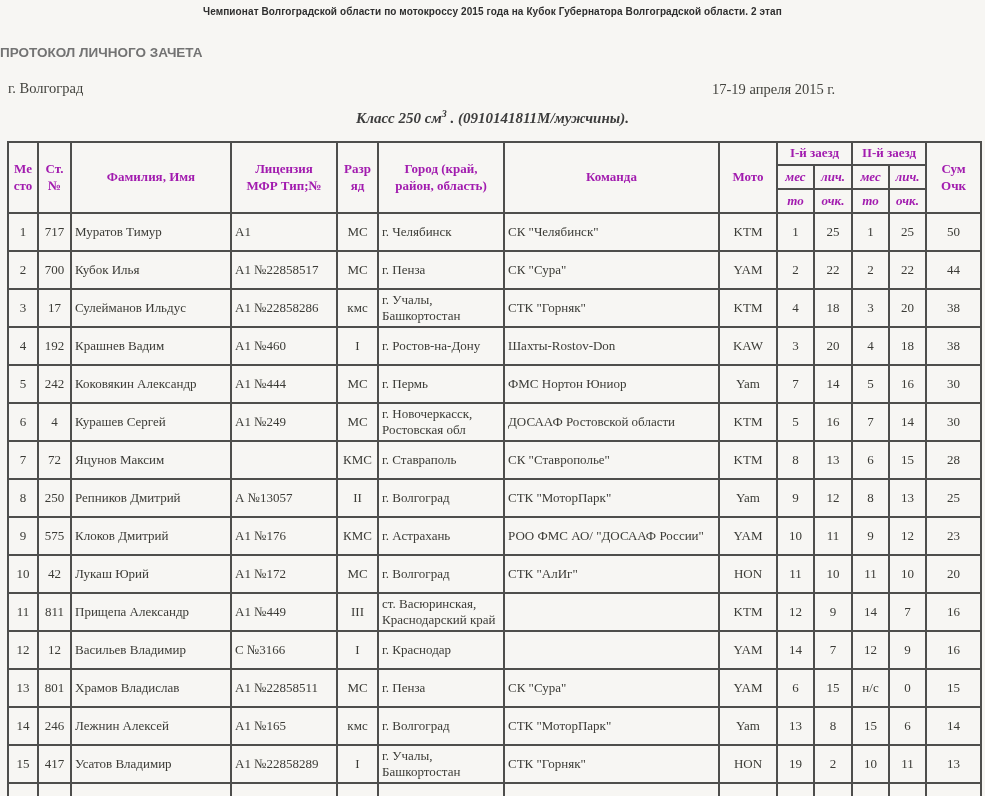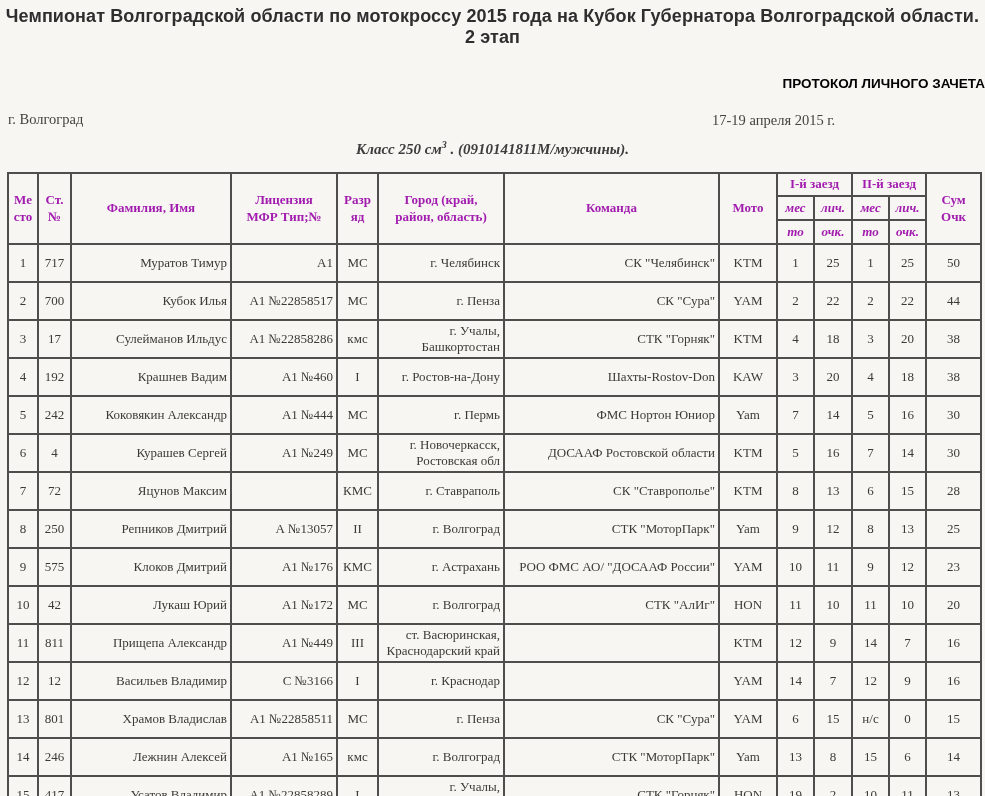--- a/index.html
+++ b/index.html
@@ -9,31 +9,31 @@
     color:#3a3a3a;
     font-family:"Liberation Serif", serif;
   }
   .page{position:relative;width:985px;height:796px;}
 
   .doc-title{
     padding-top:6px;
     text-align:center;
     font-family:"Liberation Sans", sans-serif;
     font-weight:bold;
-    font-size:18px;
+    font-size:10px;
     color:#2e2e2e;
     letter-spacing:0.1px;
   }
   .doc-subtitle{
     margin-top:28px;
-    text-align:right;
+    text-align:left;
     font-family:"Liberation Sans", sans-serif;
     font-weight:bold;
     font-size:13.5px;
-    color:#000000;
+    color:#737373;
   }
   .meta-row{position:relative;height:22px;margin-top:20px;font-size:14.5px;color:#44443f;}
   .meta-city{position:absolute;left:8px;top:0;}
   .meta-date{position:absolute;left:712px;top:1px;}
   .class-line{
     margin-top:6px;
     text-align:center;
     font-style:italic;
     font-weight:bold;
     font-size:15px;
@@ -65,21 +65,21 @@
   th.sub-band{height:20px;font-size:12.5px;padding:0 2px;font-style:italic;}
   table.results tbody td{
     height:34px;
     font-size:13px;
     vertical-align:middle;
     color:#3b3b36;
     white-space:pre-line;
     line-height:1.2;
   }
   .c-center{text-align:center;}
-  .c-left{text-align:right;}
+  .c-left{text-align:left;}
   .c-small{font-size:11px;line-height:1.25;}
   tr.stub td{height:14px;border-bottom:none;}
 </style>
 </head>
 <body>
 
 <div class="page">
 
   <div class="doc-title">Чемпионат Волгоградской области по мотокроссу 2015 года на Кубок Губернатора Волгоградской области. 2 этап</div>
 

